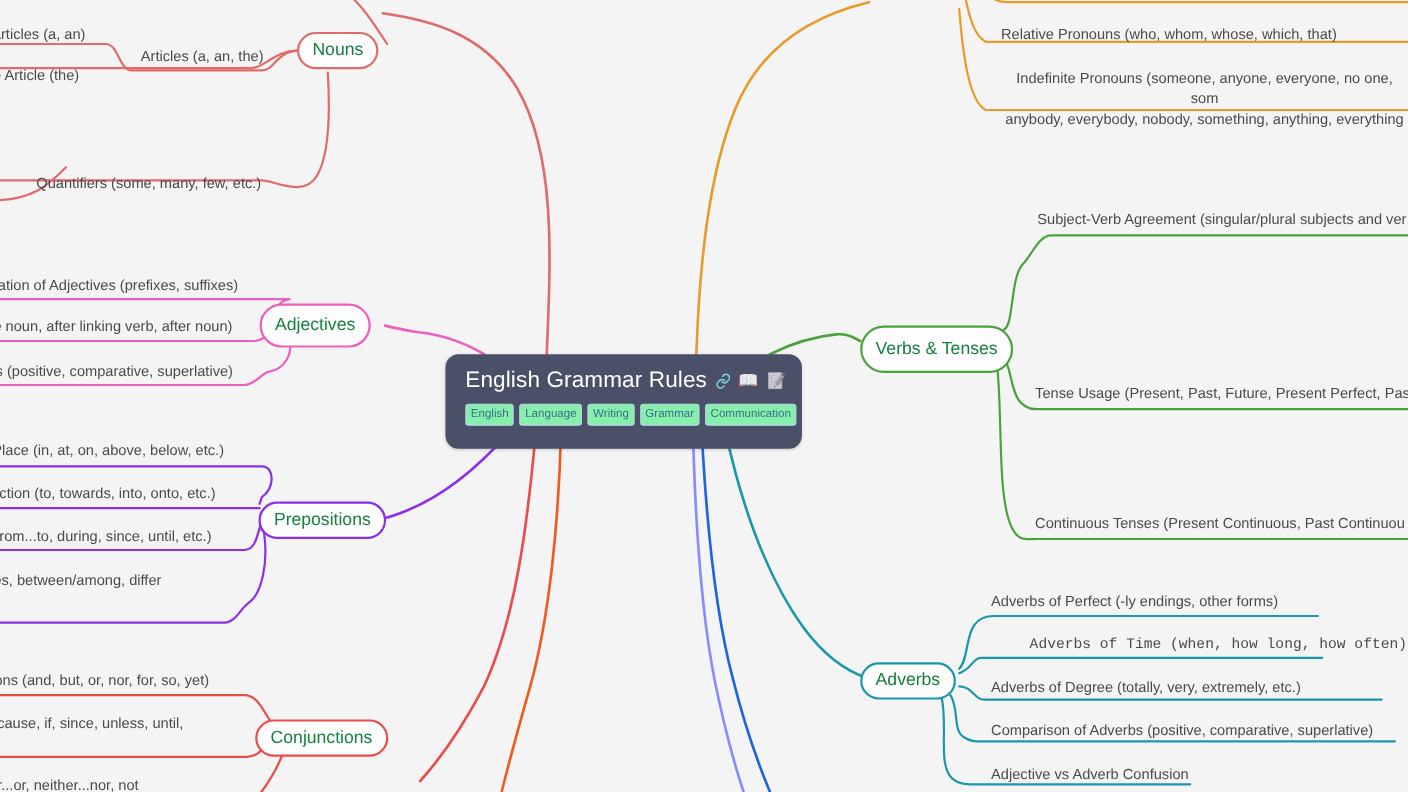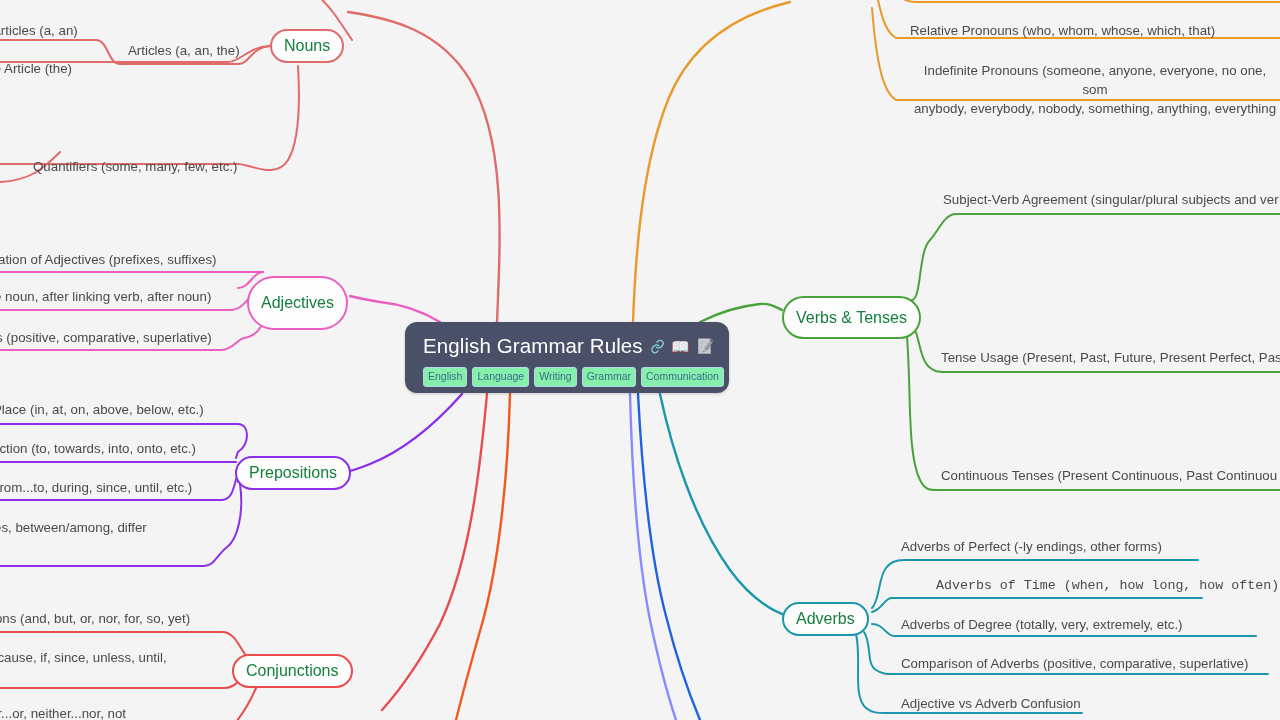--- a/index.html
+++ b/index.html
@@ -28,21 +28,21 @@
     width: 1280px;
     height: 720px;
     pointer-events: none;
   }
   
   .root-node {
     position: absolute;
     left: 405px;
     top: 322px;
     width: 324px;
-    height: 71px;
+    height: 86px;
     box-sizing: border-box;
     background: #4b5069;
     border-radius: 12px;
     padding: 10px 18px 0 18px;
     z-index: 40;
     box-shadow: 0 1px 3px rgba(0,0,0,0.18);
   }
   .root-title-row {
     display: flex;
     align-items: center;
@@ -183,21 +183,21 @@
       <span class="tag">Writing</span>
       <span class="tag">Grammar</span>
       <span class="tag">Communication</span>
     </div>
   </div>
 
   <div class="pill" style="left:270px; top:29px; height:34px; border-color:#e06b6b;">
     <span>Nouns</span>
   </div>
 
-  <div class="pill" style="left:247px; top:276px; height:54px; border-color:#ea5fc0;">
+  <div class="pill" style="left:236px; top:276px; height:40px; border-color:#ea5fc0;">
     <span>Adjectives</span>
   </div>
 
   <div class="pill" style="left:235px; top:456px; height:34px; border-color:#8b30e8;">
     <span>Prepositions</span>
   </div>
 
   <div class="pill" style="left:232px; top:654px; height:34px; border-color:#e84c4c;">
     <span>Conjunctions</span>
   </div>

